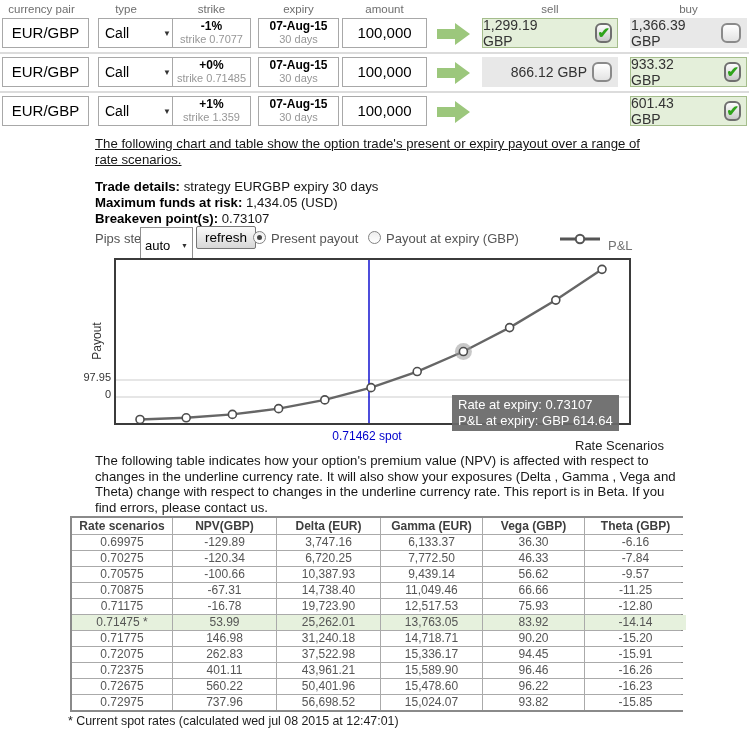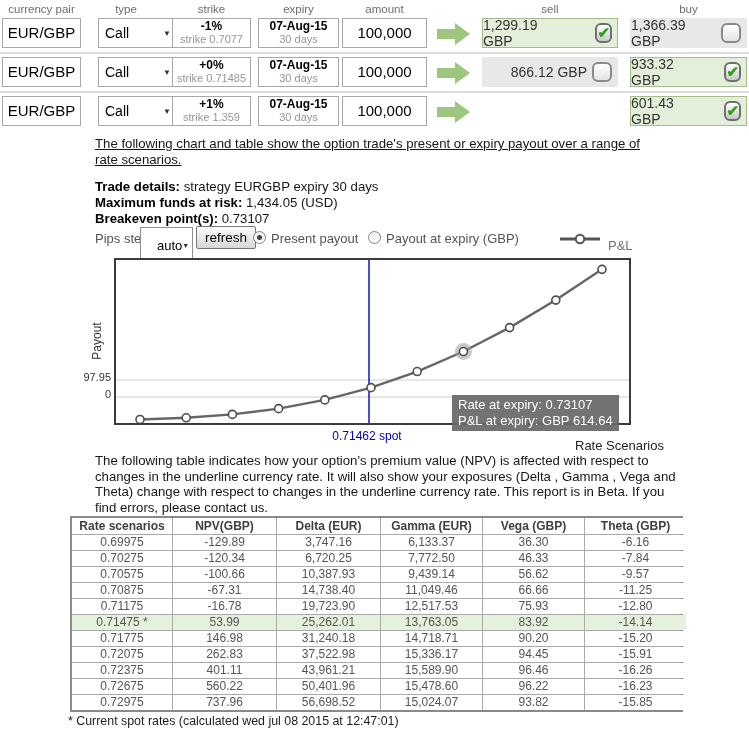--- a/index.html
+++ b/index.html
@@ -7,21 +7,21 @@
   body {
     width:749px; height:741px; position:relative; overflow:hidden;
     font-family:"Liberation Sans", sans-serif; color:#111;
   }
 
   
   .colhead { position:absolute; top:3px; font-size:11.5px; color:#6e6e6e; text-align:center; }
   .trow { position:absolute; left:0; width:749px; height:32px; }
   .rowsep { position:absolute; left:0; width:749px; height:2px; background:#dcdcdc; }
   .cell { position:absolute; top:0; height:30px; background:#fff; border:1px solid #a8a8a8; }
-  .cell.pair { left:2px; width:79px; font-size:15px; color:#000; text-align:center; line-height:28px; }
+  .cell.pair { left:2px; width:87px; font-size:15px; color:#000; text-align:center; line-height:28px; }
   .cell.typesel { left:98px; width:80px; font-size:14px; color:#000; display:flex; align-items:center; padding:0 6px; cursor:pointer; }
   .cell.typesel .caret { margin-left:auto; font-size:8px; color:#333; }
   .cell.two { display:flex; flex-direction:column; justify-content:center; text-align:center; }
   .cell.strike { left:172px; width:79px; }
   .cell.expiry { left:258px; width:81px; }
   .two .l1 { font-size:12px; font-weight:bold; color:#000; line-height:13px; }
   .two .l2 { font-size:11px; color:#979797; line-height:13px; }
   .cell.amount { left:342px; width:85px; font-size:15px; color:#000; text-align:center; line-height:28px; }
   .arrow-ic { position:absolute; left:437px; top:4px; }
   .pricebtn { position:absolute; top:0; height:30px; display:flex; align-items:center; justify-content:flex-end;
@@ -39,21 +39,21 @@
   .para { position:absolute; font-size:13.2px; line-height:15.6px; color:#161616; }
   #intro-text { left:95px; top:136px; width:560px;text-decoration:underline; }
   #npv-text   { left:95px; top:453px; width:592px; }
   .tdline { position:absolute; left:95px; font-size:13.2px; color:#161616; }
   .tdline b { color:#000;margin-top:32px; }
 
   
   .ctl-label { position:absolute; font-size:13px; color:#555; }
   .mini-select { position:absolute; left:140px; top:227px; width:53px; height:36px; background:#fff;
                  border:1px solid #8f8f8f; font-size:13px; color:#000; display:flex; align-items:center;
-                 padding:0 16px; cursor:pointer; }
+                 padding:0 4px; cursor:pointer; }
   .mini-select .caret { margin-left:auto; font-size:7px; color:#333; }
   .btn { position:absolute; left:196px; top:226px; height:23px; padding:0 8px; font-size:13.5px; color:#000;
          background:linear-gradient(#fbfbfb,#d7d7d7); border:1px solid #777; border-radius:2px; cursor:pointer;
          font-family:"Liberation Sans", sans-serif; }
   .radio { position:absolute; width:13px; height:13px; border-radius:50%; border:1px solid #828282;
            background:linear-gradient(#eee,#fff); cursor:pointer; }
   .radio.on::after { content:""; position:absolute; left:3px; top:3px; width:5px; height:5px; border-radius:50%; background:#444; }
 
   
   #chart-region { position:absolute; left:80px; top:252px; width:669px; height:200px; }

